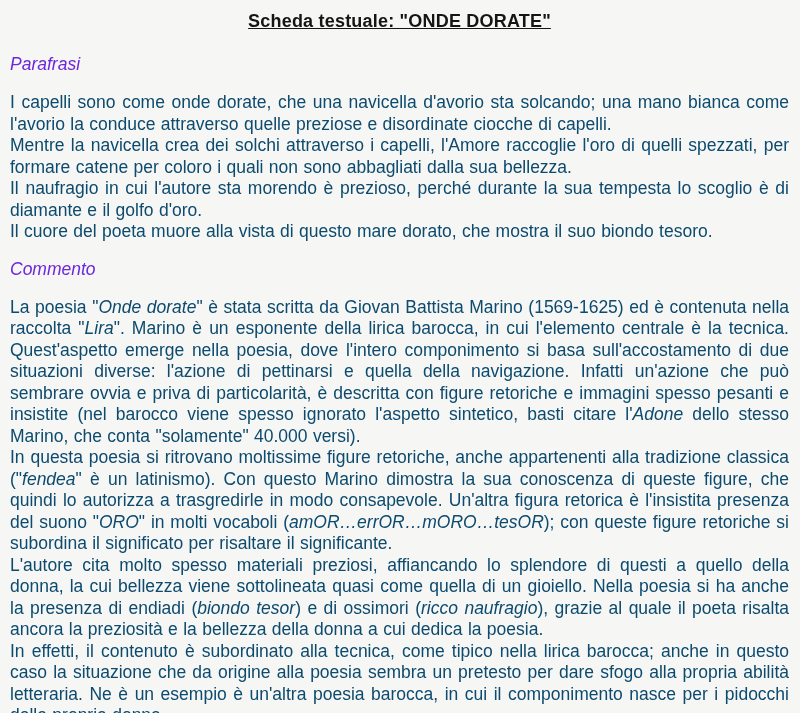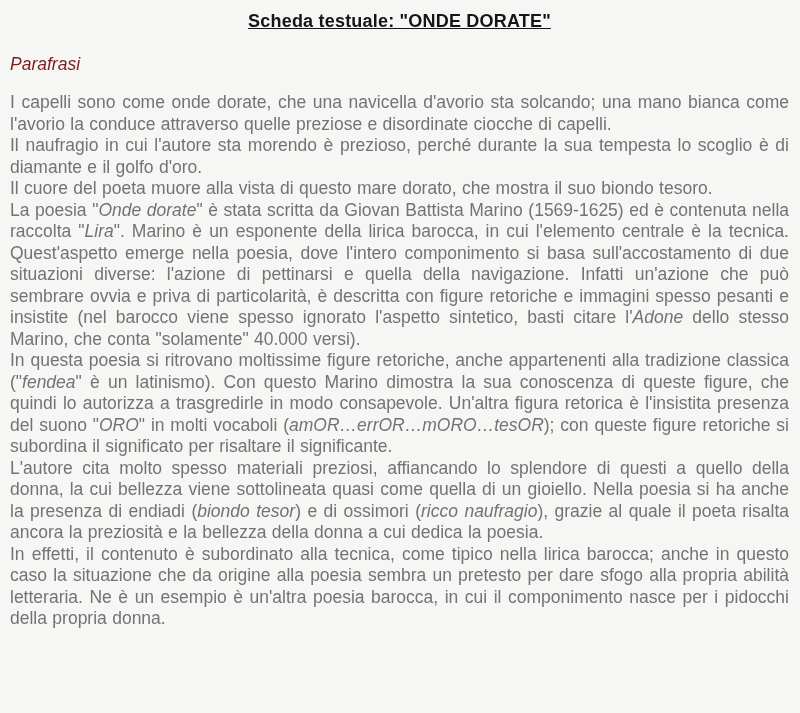--- a/index.html
+++ b/index.html
@@ -29,54 +29,56 @@
     text-align: center;
     text-decoration: underline;
     color: #151515;
     letter-spacing: 0.2px;
   }
   h2.section-heading {
     font-size: 17.5px;
     line-height: 21px;
     font-weight: normal;
     font-style: italic;
-    color: #7f1d1d;
+    color: #6d28d9;
     margin: 22px 0 17px 0;
   }
   .section-commento h2.section-heading {
     margin-top: 16px;
   }
   .paras p {
     margin: 0;
     font-size: 17.5px;
     line-height: 21.5px;
     text-align: justify;
-    color: #737373;
+    color: #0c4a6e;
     word-spacing: 0.5px;
   }
   .paras em {
   }
 </style>
 </head>
 <body>
 
 <main class="page">
 
   <h1 class="doc-title">Scheda testuale: "ONDE DORATE"</h1>
 
   <section class="section-parafrasi">
     <h2 class="section-heading">Parafrasi</h2>
     <div class="paras">
         <p><span>I capelli sono come onde dorate, che una navicella d'avorio sta solcando; una mano bianca come l'avorio la conduce attraverso quelle preziose e disordinate ciocche di capelli.</span></p>
+        <p><span>Mentre la navicella crea dei solchi attraverso i capelli, l'Amore raccoglie l'oro di quelli spezzati, per formare catene per coloro i quali non sono abbagliati dalla sua bellezza.</span></p>
         <p><span>Il naufragio in cui l'autore sta morendo è prezioso, perché durante la sua tempesta lo scoglio è di diamante e il golfo d'oro.</span></p>
         <p><span>Il cuore del poeta muore alla vista di questo mare dorato, che mostra il suo biondo tesoro.</span></p>
       </div>
   </section>
 
   <section class="section-commento">
+    <h2 class="section-heading">Commento</h2>
     <div class="paras">
         <p><span>La poesia "</span><em>Onde dorate</em><span>" è stata scritta da Giovan Battista Marino (1569-1625) ed è contenuta nella raccolta "</span><em>Lira</em><span>". Marino è un esponente della lirica barocca, in cui l'elemento centrale è la tecnica. Quest'aspetto emerge nella poesia, dove l'intero componimento si basa sull'accostamento di due situazioni diverse: l'azione di pettinarsi e quella della navigazione. Infatti un'azione che può sembrare ovvia e priva di particolarità, è descritta con figure retoriche e immagini spesso pesanti e insistite (nel barocco viene spesso ignorato l'aspetto sintetico, basti citare l'</span><em>Adone</em><span> dello stesso Marino, che conta "solamente" 40.000 versi).</span></p>
         <p><span>In questa poesia si ritrovano moltissime figure retoriche, anche appartenenti alla tradizione classica ("</span><em>fendea</em><span>" è un latinismo). Con questo Marino dimostra la sua conoscenza di queste figure, che quindi lo autorizza a trasgredirle in modo consapevole. Un'altra figura retorica è l'insistita presenza del suono "</span><em>ORO</em><span>" in molti vocaboli (</span><em>amOR…errOR…mORO…tesOR</em><span>); con queste figure retoriche si subordina il significato per risaltare il significante.</span></p>
         <p><span>L'autore cita molto spesso materiali preziosi, affiancando lo splendore di questi a quello della donna, la cui bellezza viene sottolineata quasi come quella di un gioiello. Nella poesia si ha anche la presenza di endiadi (</span><em>biondo tesor</em><span>) e di ossimori (</span><em>ricco naufragio</em><span>), grazie al quale il poeta risalta ancora la preziosità e la bellezza della donna a cui dedica la poesia.</span></p>
         <p><span>In effetti, il contenuto è subordinato alla tecnica, come tipico nella lirica barocca; anche in questo caso la situazione che da origine alla poesia sembra un pretesto per dare sfogo alla propria abilità letteraria. Ne è un esempio è un'altra poesia barocca, in cui il componimento nasce per i pidocchi della propria donna.</span></p>
       </div>
   </section>
 
 </main>
 

